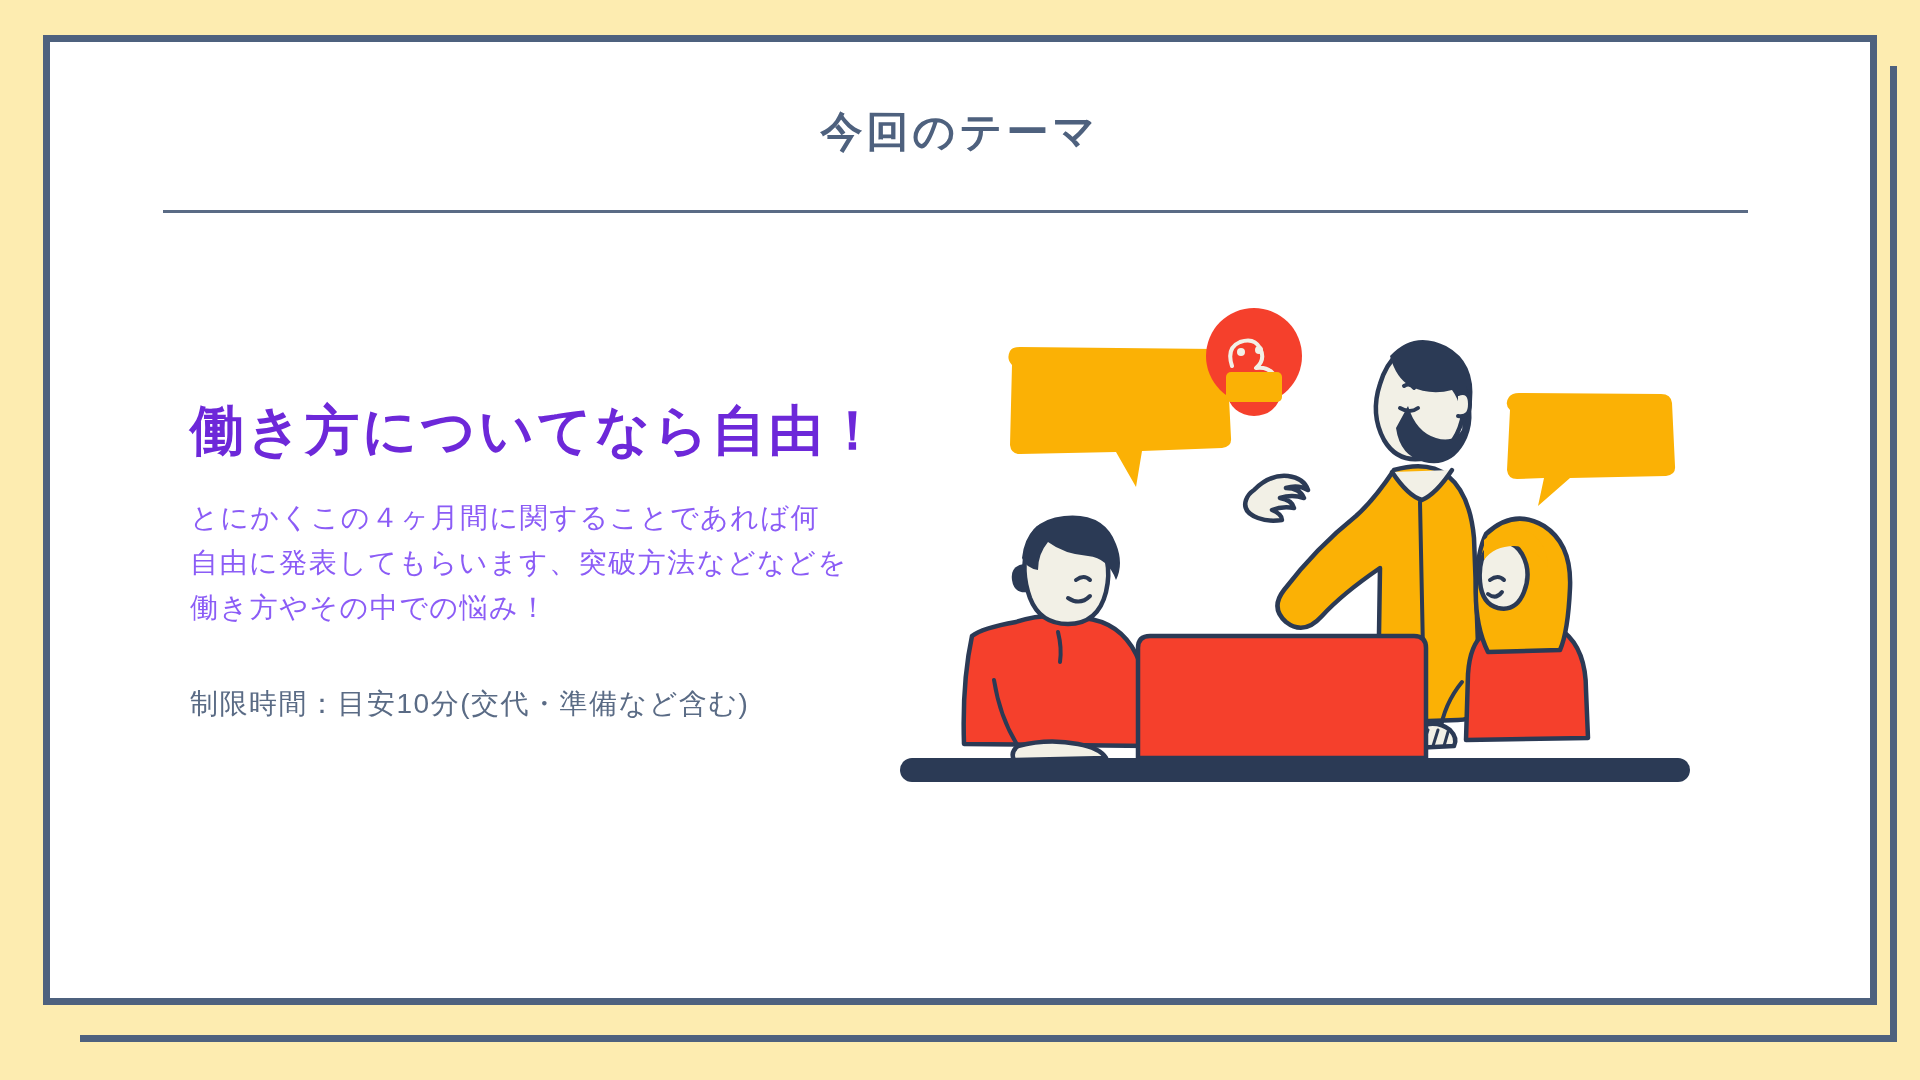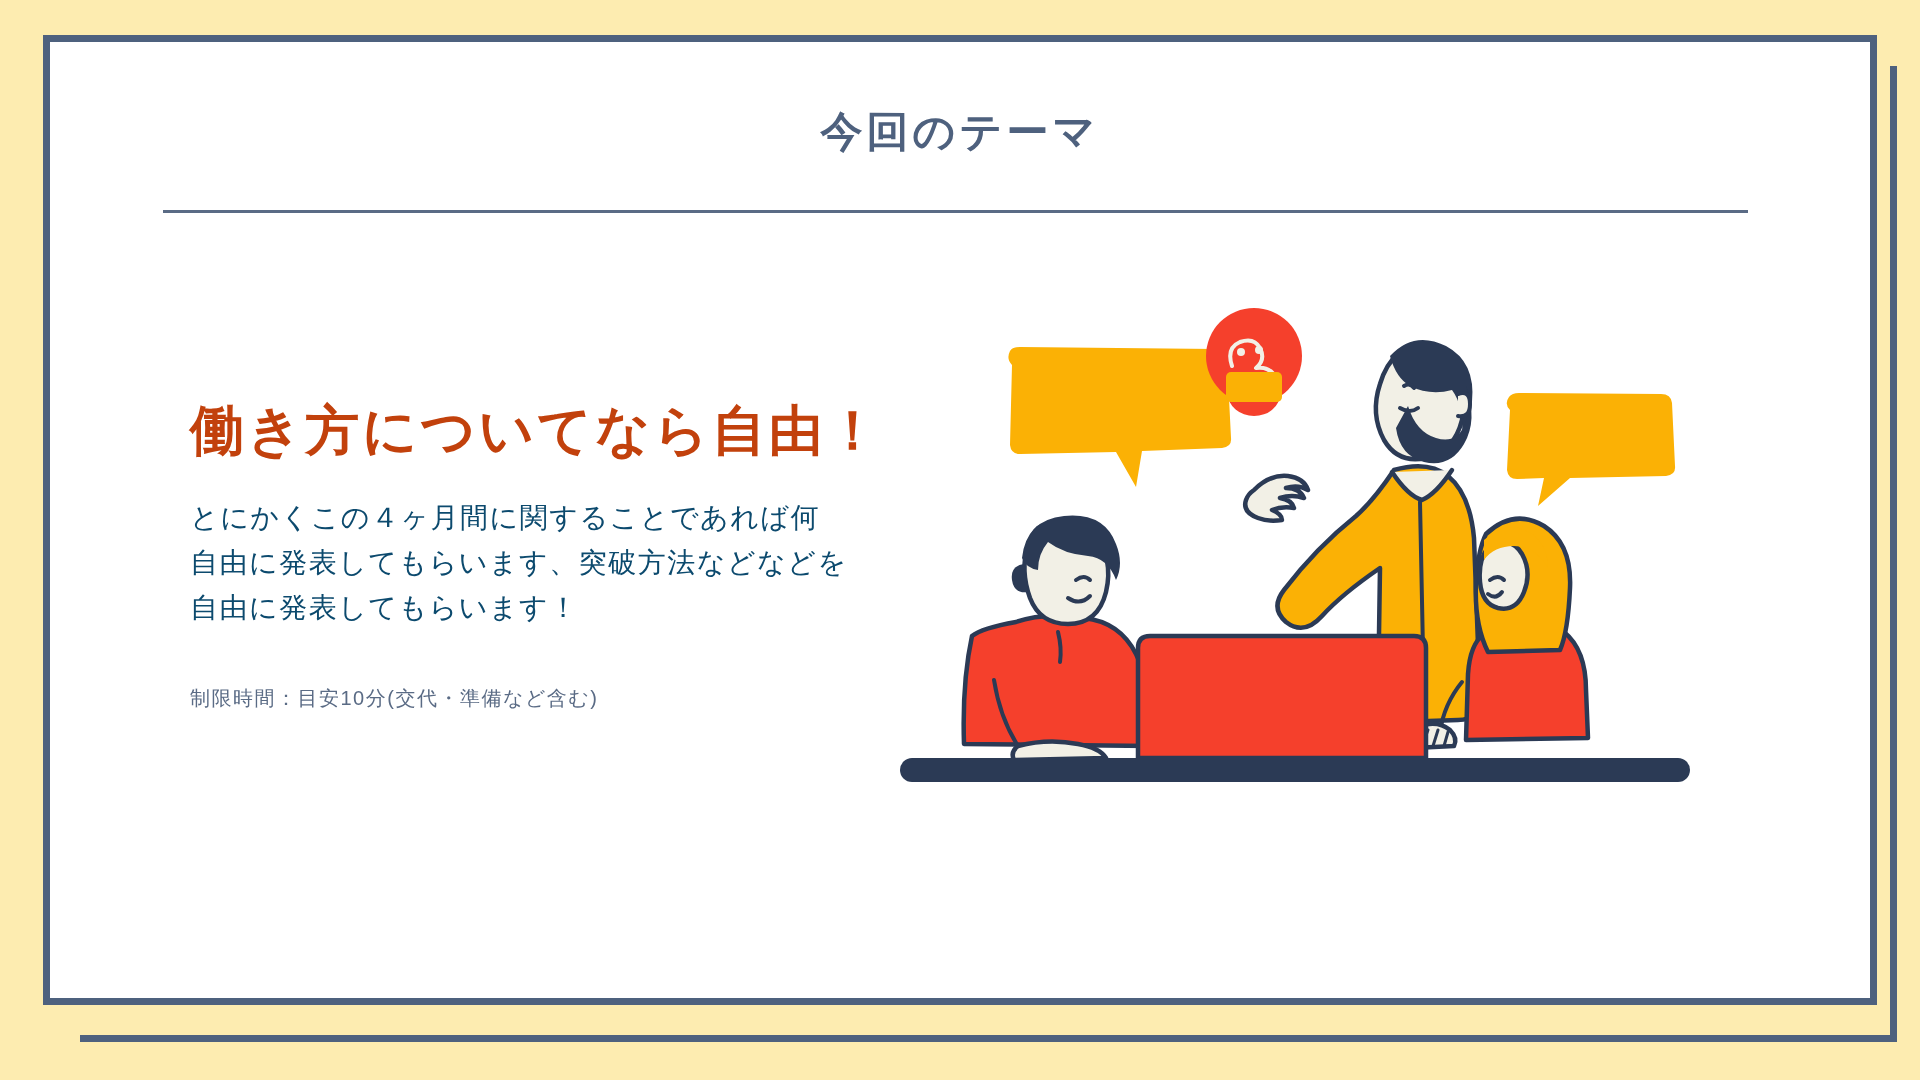--- a/index.html
+++ b/index.html
@@ -86,43 +86,43 @@
   }
 
   #text-column {
     width: 840px;
     padding-left: 140px;
     padding-top: 165px;
     box-sizing: border-box;
   }
 
   #main-heading {
-    color: #c2410c;
+    color: #6d28d9;
     font-size: 54px;
     font-weight: 700;
     letter-spacing: 3px;
     line-height: 1.25;
     margin: 0 0 30px 0;
     white-space: nowrap;
   }
 
   #description-block {
-    color: #0c4a6e;
+    color: #8b5cf6;
     font-size: 28px;
     line-height: 1.62;
     letter-spacing: 1.5px;
     margin-bottom: 54px;
   }
   #description-block .desc-line {
     white-space: nowrap;
   }
 
   #time-limit-note {
     color: #5A6B85;
-    font-size: 20px;
+    font-size: 28px;
     letter-spacing: 1.5px;
     white-space: nowrap;
   }
 
   
   #illustration-column {
     flex: 1;
     position: relative;
     height: 100%;
     padding-top: 70px;
@@ -149,21 +149,21 @@
   <div id="title-divider"></div>
 
   <div id="slide-body">
 
     <div id="text-column">
       <h1 id="main-heading">働き方についてなら自由！</h1>
 
       <div id="description-block">
         <div class="desc-line">とにかくこの４ヶ月間に関することであれば何</div>
         <div class="desc-line">自由に発表してもらいます、突破方法などなどを</div>
-        <div class="desc-line">自由に発表してもらいます！</div>
+        <div class="desc-line">働き方やその中での悩み！</div>
       </div>
 
       <div id="time-limit-note">制限時間：目安10分(交代・準備など含む)</div>
     </div>
 
     <div id="illustration-column">
       <svg id="illustration-svg" viewBox="0 0 800 520">
         <g fill="none" stroke="#2B3A55" stroke-width="4.5" stroke-linecap="round" stroke-linejoin="round">
 
           <g>

